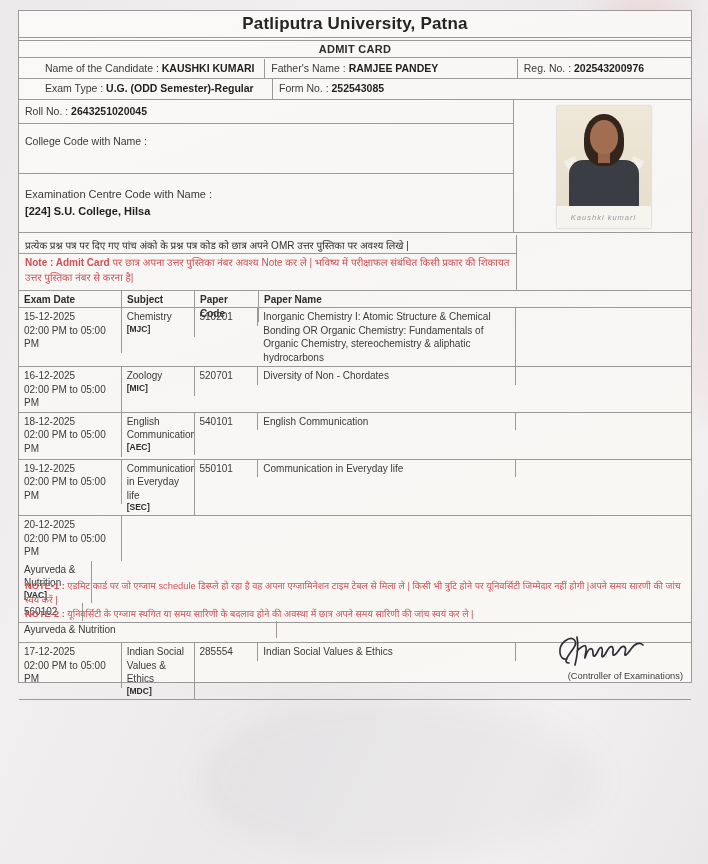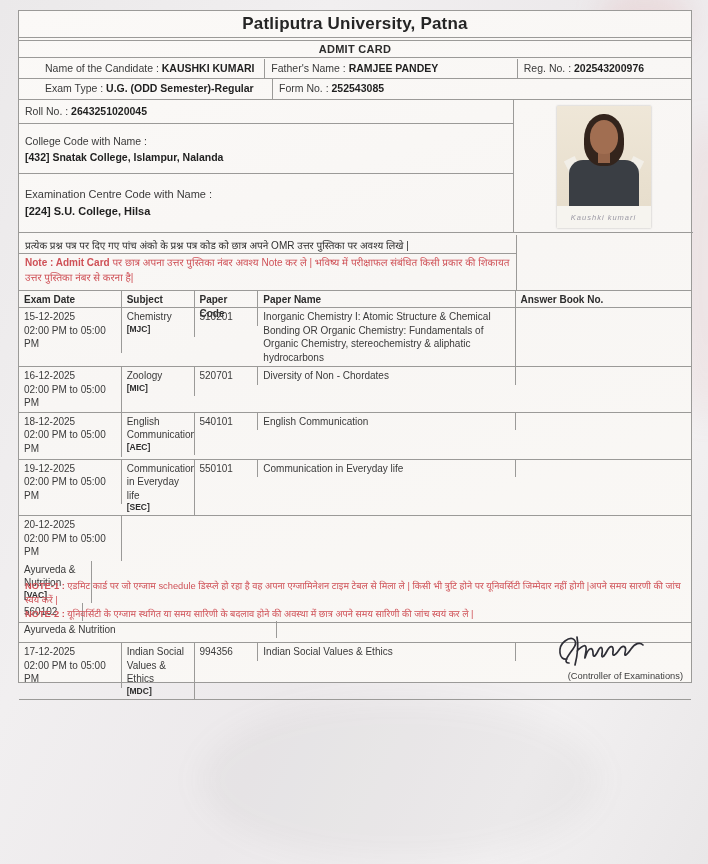--- a/index.html
+++ b/index.html
@@ -131,21 +131,20 @@
 
   <div class="abs inforow inforow2">
     <div class="icell c1"><span>Exam Type : </span><span class="val">U.G. (ODD Semester)-Regular</span></div>
     <div class="icell c3"><span>Form No. : </span><span class="val">252543085</span></div>
   </div>
 
   <div class="abs rollrow"><span>Roll No. : </span><span class="val">2643251020045</span></div>
 
   <div class="abs collegebox">
     <div>College Code with Name :</div>
-    <div class="val">[432] Snatak College, Islampur, Nalanda</div>
   </div>
 
   <div class="abs centrebox">
     <div>Examination Centre Code with Name :</div>
     <div class="val">[224] S.U. College, Hilsa</div>
   </div>
 
   <div class="abs photocell">
     <div class="photo">
       <div class="bg"></div>
@@ -168,21 +167,20 @@
     </div>
     <div class="midright"></div>
   </div>
 
   <div class="abs schedtable">
     <div class="trow thead">
       <div class="tcell w-date">Exam Date</div>
       <div class="tcell w-subj">Subject</div>
       <div class="tcell w-code">Paper Code</div>
       <div class="tcell w-paper">Paper Name</div>
-      <div class="tcell w-ans">Answer Book No.</div>
     </div>
     <div id="rows">
     <div class="trow">
       <div class="tcell w-date datecell">
         <span class="r-date">15-12-2025</span>
         <span class="r-time">02:00 PM to 05:00 PM</span>
       </div>
       <div class="tcell w-subj subjcell">
         <span class="r-subject">Chemistry</span>
         <span class="tag r-tag">[MJC]</span>
@@ -271,21 +269,21 @@
     <div class="trow">
       <div class="tcell w-date datecell">
         <span class="r-date">17-12-2025</span>
         <span class="r-time">02:00 PM to 05:00 PM</span>
       </div>
       <div class="tcell w-subj subjcell">
         <span class="r-subject">Indian Social Values &amp; Ethics</span>
         <span class="tag r-tag">[MDC]</span>
       </div>
       <div class="tcell w-code">
-            <span class="r-code">994356</span>
+            <span class="r-code">285554</span>
           </div>
       <div class="tcell w-paper">
             <span class="r-paper">Indian Social Values &amp; Ethics</span>
           </div>
       <div class="tcell w-ans"><span class="r-ans"></span></div>
     </div>
   </div>
   </div>
 
   <div class="abs notesbox">

